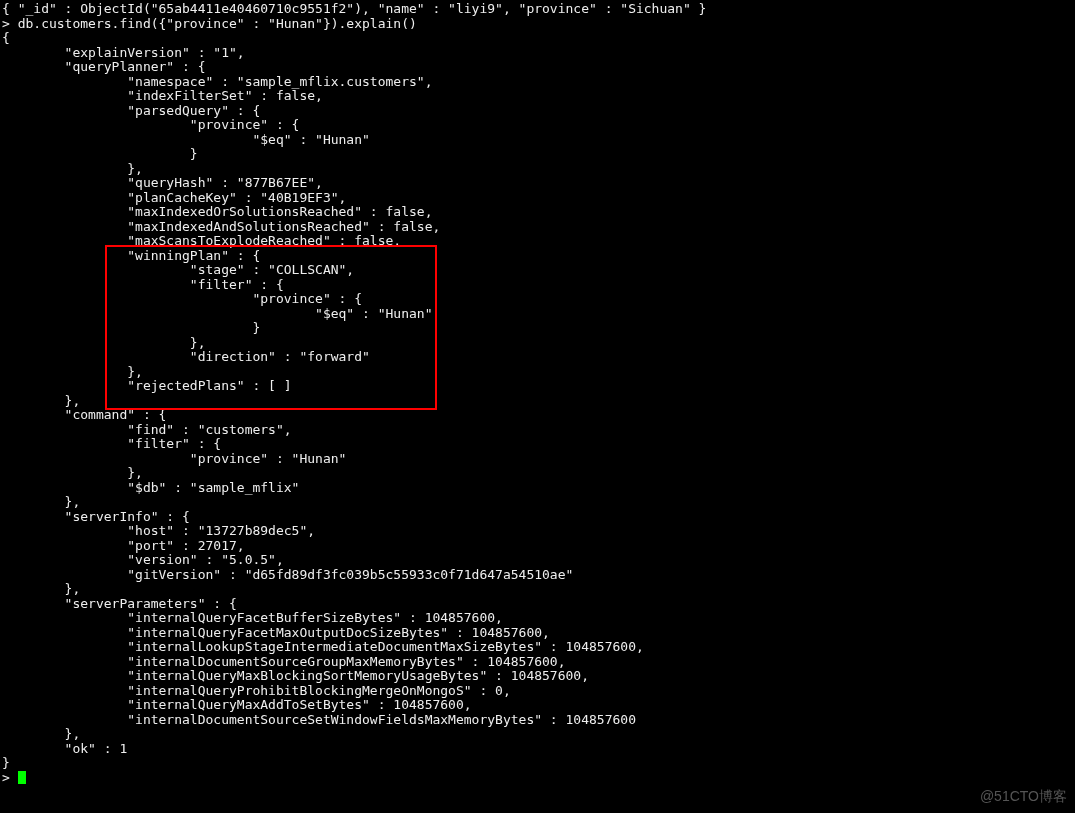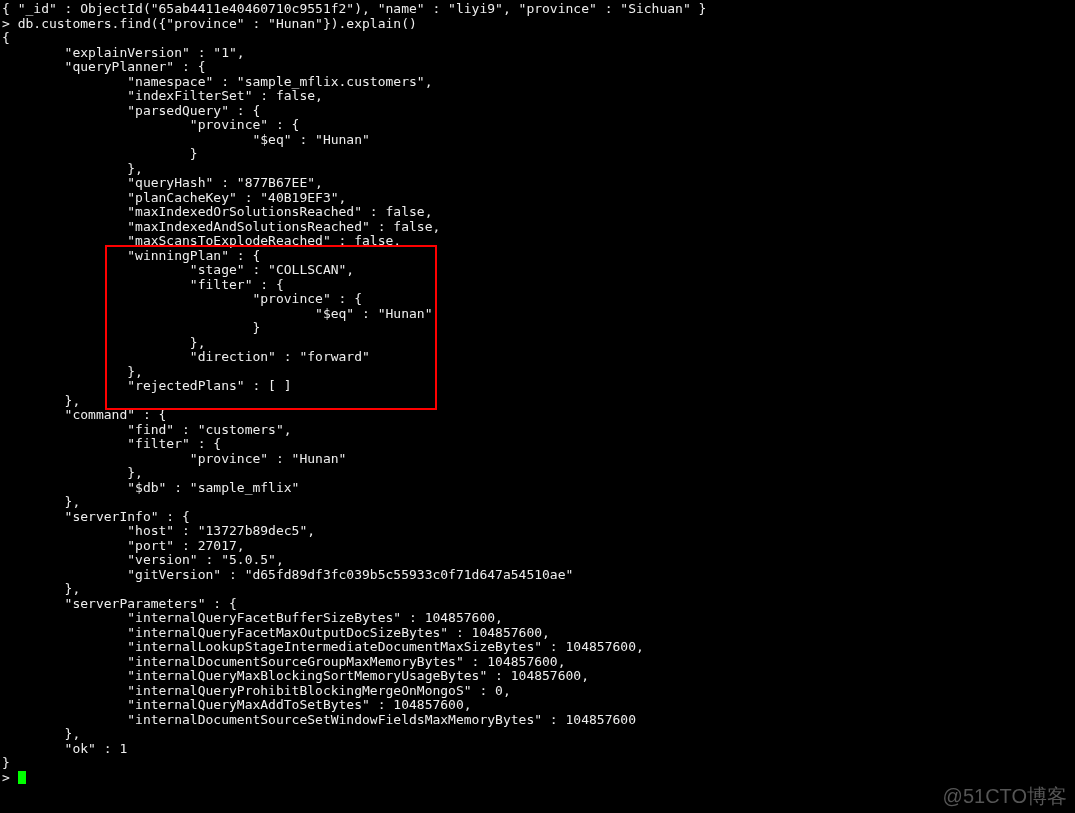--- a/index.html
+++ b/index.html
@@ -35,21 +35,21 @@
     left: 105px;
     top: 245px;
     width: 328px;
     height: 161px;
   }
   .watermark {
     position: absolute;
     right: 8px;
     bottom: 10px;
     color: #555;
-    font-size: 20px;
+    font-size: 14px;
     font-family: sans-serif;
   }
 </style>
 </head>
 <body>
 
 <pre class="terminal" id="term"><span>{ "_id" : ObjectId("65ab4411e40460710c9551f2"), "name" : "liyi9", "province" : "Sichuan" }</span>
 <span>&gt; db.customers.find({"province" : "Hunan"}).explain()</span>
 <span>{</span>
 <span>        "explainVersion" : "1",</span>

